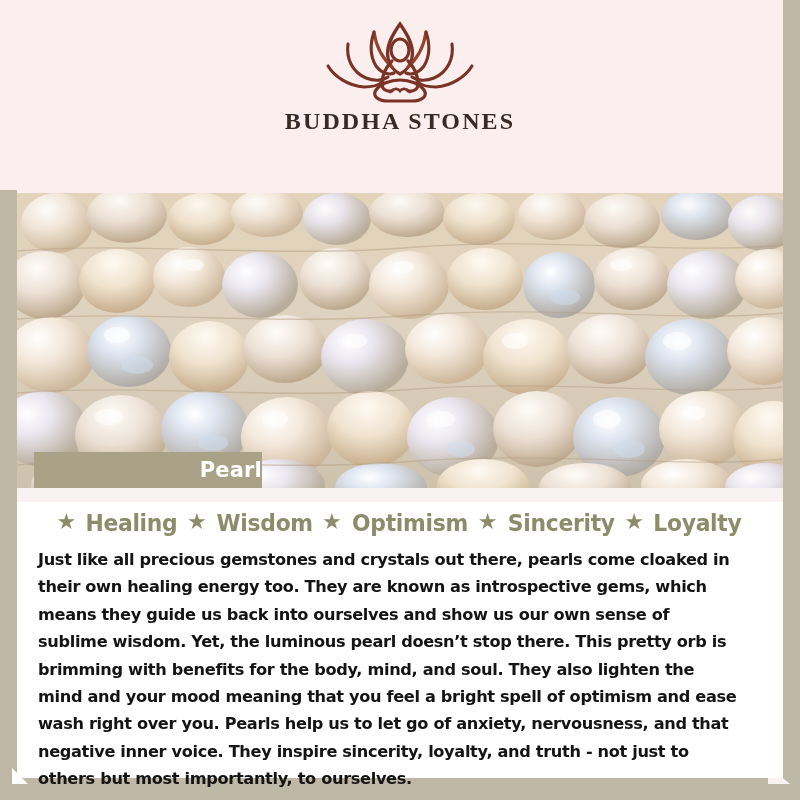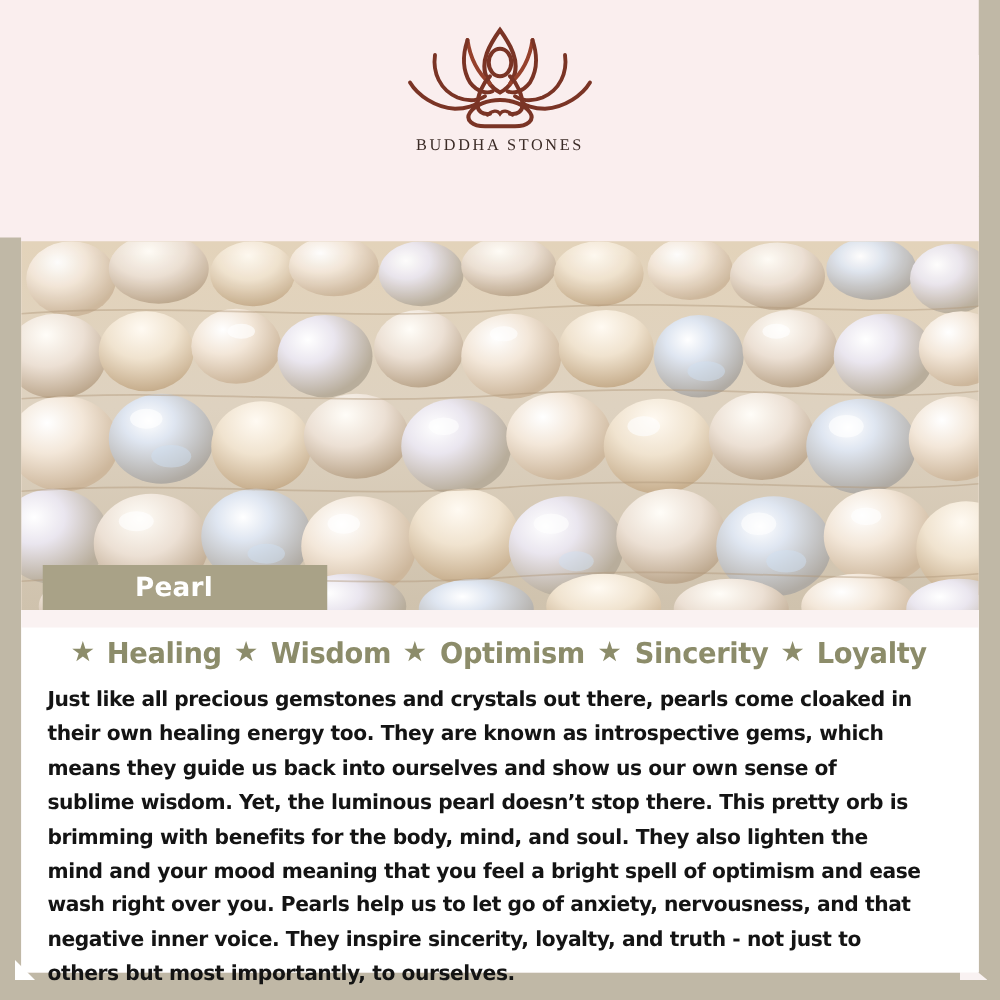--- a/index.html
+++ b/index.html
@@ -112,24 +112,25 @@
     display: flex;
     flex-direction: column;
     align-items: center;
     justify-content: flex-start;
     padding-top: 18px;
   }
   .logo-mark { width: 152px; height: 86px; display: block; }
   .logo-word {
     margin-top: 4px;
     font-family: "Liberation Serif", serif;
-    font-size: 13px;
+    font-size: 24px;
     letter-spacing: 2.1px;
     color: #3a2a25;
     text-align: center;
+    font-weight: bold;
   }
 
   
   .title-band {
     position: absolute;
     left: 146px;
     top: 141px;
     width: 472px;
     height: 52px;
     background: #fdfaf8;
@@ -176,20 +177,21 @@
     position: absolute;
     left: 17px;
     top: 452px;
     width: 228px;
     height: 36px;
     background: #a9a287;
     z-index: 6;
     display: flex;
     align-items: center;
     clip-path: polygon(0 0, 100% 0, 100% 100%, 0 100%);
+    justify-content: flex-end;
   }
   .caption-text {
     font-family: "DejaVu Sans", sans-serif;
     font-weight: bold;
     font-size: 21px;
     color: #ffffff;
     padding-left: 74px;
     letter-spacing: 0.2px;
   }
 

